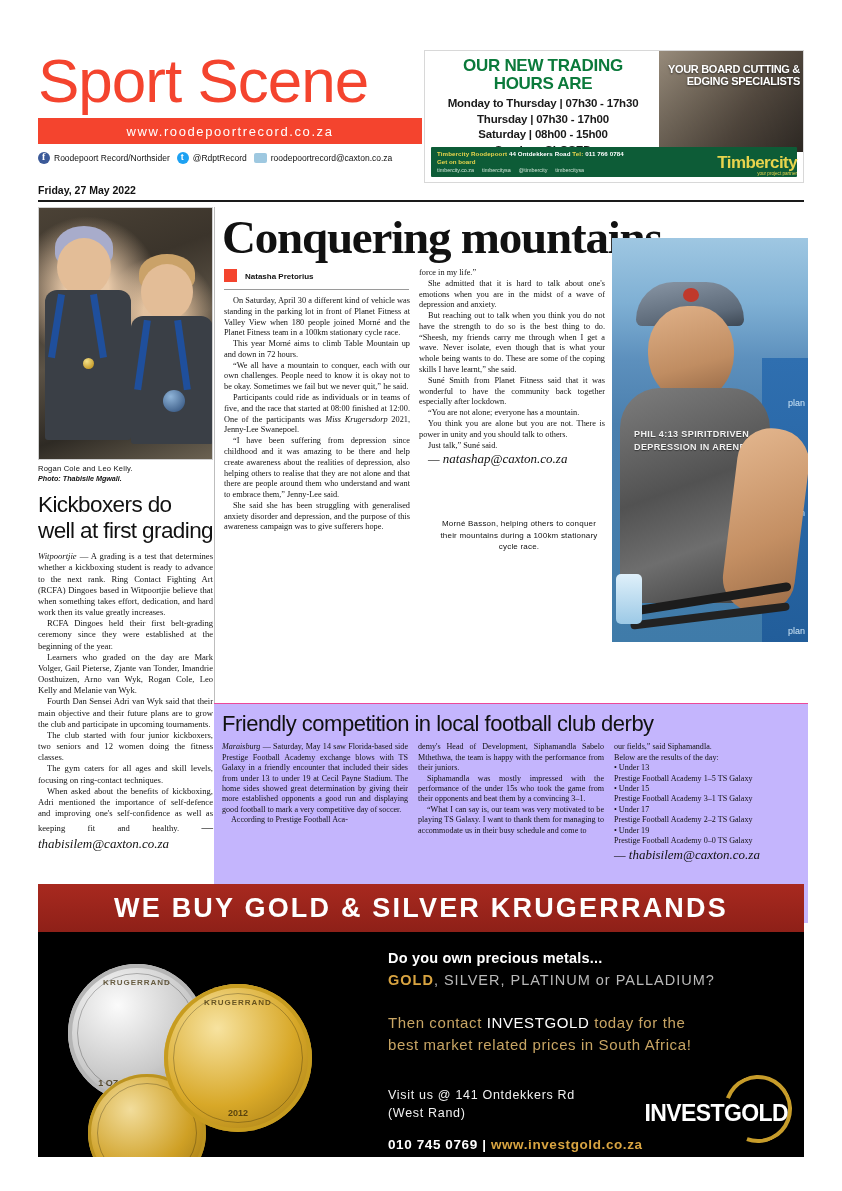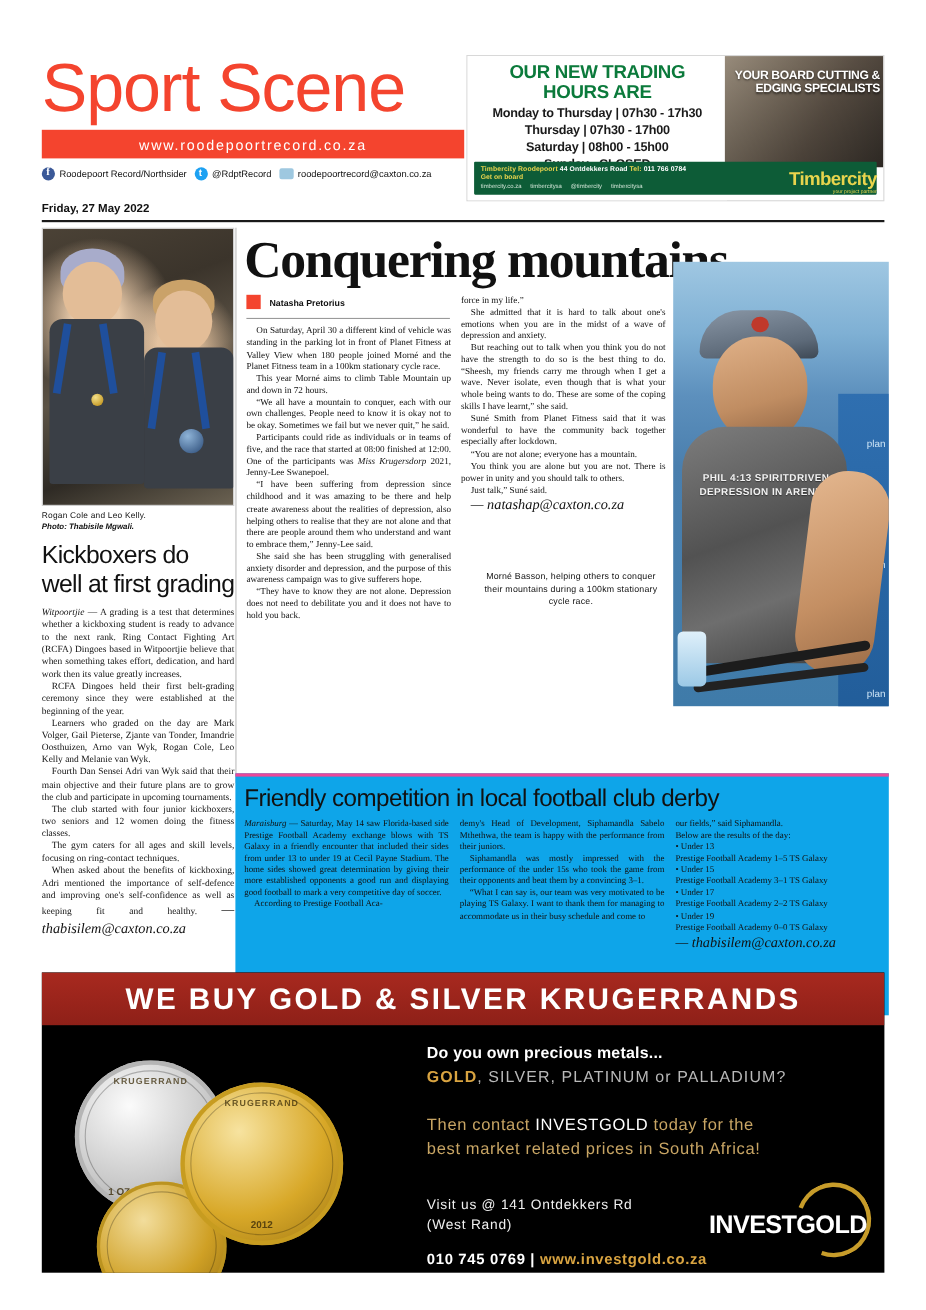--- a/index.html
+++ b/index.html
@@ -159,21 +159,20 @@
   .story-c1 p.lead { text-indent:0; font-weight:700; }
   .story-c2 p.first { text-indent:0; }
   .story-c1 i, .story-c2 i { font-style:italic; }
   .email-sig { font-style:italic; font-size:13px; }
 
   .photo-morne {
     position:absolute; left:612px; top:238px; width:196px; height:404px;
     overflow:hidden;
     background:
       linear-gradient(180deg,#9fc7e2 0%, #7fb0d4 16%, #5d90bd 30%, #4a7fae 46%, #3f7ba9 100%);
-    text-align: right;
   }
   .pm-shirt {
     position:absolute; left:8px; top:150px; width:150px; height:215px;
     background:linear-gradient(160deg,#7d7d7d,#525252 45%,#6e6e6e 70%,#3e3e3e);
     border-radius:40px 40px 18px 18px;
   }
   .pm-shirt-txt {
     position:absolute; left:14px; top:40px; width:120px;
     font-family:"Liberation Sans",sans-serif; color:#f2f2f2; font-size:9px;
     font-weight:700; line-height:1.45; letter-spacing:0.4px;
@@ -213,21 +212,21 @@
 
   .cap-morne {
     position:absolute; left:436px; top:518px; width:166px;
     font-family:"Liberation Sans", sans-serif; font-size:8px; color:#111;
     text-align:center; line-height:1.45; letter-spacing:0.2px;
   }
 
   
   .football {
     position:absolute; left:214px; top:703px; width:594px; height:220px;
-    background:#0ea5e9; border-top:3px solid #ec4899;
+    background:#c4b5fd; border-top:1px solid #ec4899;
   }
   .hl-football {
     font-family:"Liberation Sans", sans-serif; font-size:22px; font-weight:400;
     color:#111; letter-spacing:-0.5px; padding:8px 0 0 8px; line-height:1.1;
   }
   .fb-cols { display:flex; gap:10px; padding:6px 8px 0 8px; }
   .fb-col { width:186px; font-size:8.1px; line-height:1.29; color:#111; text-align:justify;}
   .fb-col p { text-indent:9px; }
   .fb-col p.first { text-indent:0; }
   .fb-col i { font-style:italic; }
@@ -395,21 +394,20 @@
   <div class="story-c1">
     <p>On Saturday, April 30 a different kind of vehicle was standing in the parking lot in front of Planet Fitness at Valley View when 180 people joined Morné and the Planet Fitness team in a 100km stationary cycle race.</p>
     <p>This year Morné aims to climb Table Mountain up and down in 72 hours.</p>
     <p>“We all have a mountain to conquer, each with our own challenges. People need to know it is okay not to be okay. Sometimes we fail but we never quit,” he said.</p>
     <p>
       <span>Participants could ride as individuals or in teams of five, and the race that started at 08:00 finished at 12:00. One of the participants was</span>
       <i>Miss Krugersdorp</i><span> 2021, Jenny-Lee Swanepoel.</span>
     </p>
     <p>“I have been suffering from depression since childhood and it was amazing to be there and help create awareness about the realities of depression, also helping others to realise that they are not alone and that there are people around them who understand and want to embrace them,” Jenny-Lee said.</p>
     <p>She said she has been struggling with generalised anxiety disorder and depression, and the purpose of this awareness campaign was to give sufferers hope.</p>
-    <p>“They have to know they are not alone. Depression does not need to debilitate you and it does not have to hold you back.</p>
   </div>
 
   <div class="story-c2">
     <p class="first">force in my life.”</p>
     <p>She admitted that it is hard to talk about one's emotions when you are in the midst of a wave of depression and anxiety.</p>
     <p>But reaching out to talk when you think you do not have the strength to do so is the best thing to do. “Sheesh, my friends carry me through when I get a wave. Never isolate, even though that is what your whole being wants to do. These are some of the coping skills I have learnt,” she said.</p>
     <p>Suné Smith from Planet Fitness said that it was wonderful to have the community back together especially after lockdown.</p>
     <p>“You are not alone; everyone has a mountain.</p>
     <p>You think you are alone but you are not. There is power in unity and you should talk to others.</p>
     <p>Just talk,” Suné said.</p>

